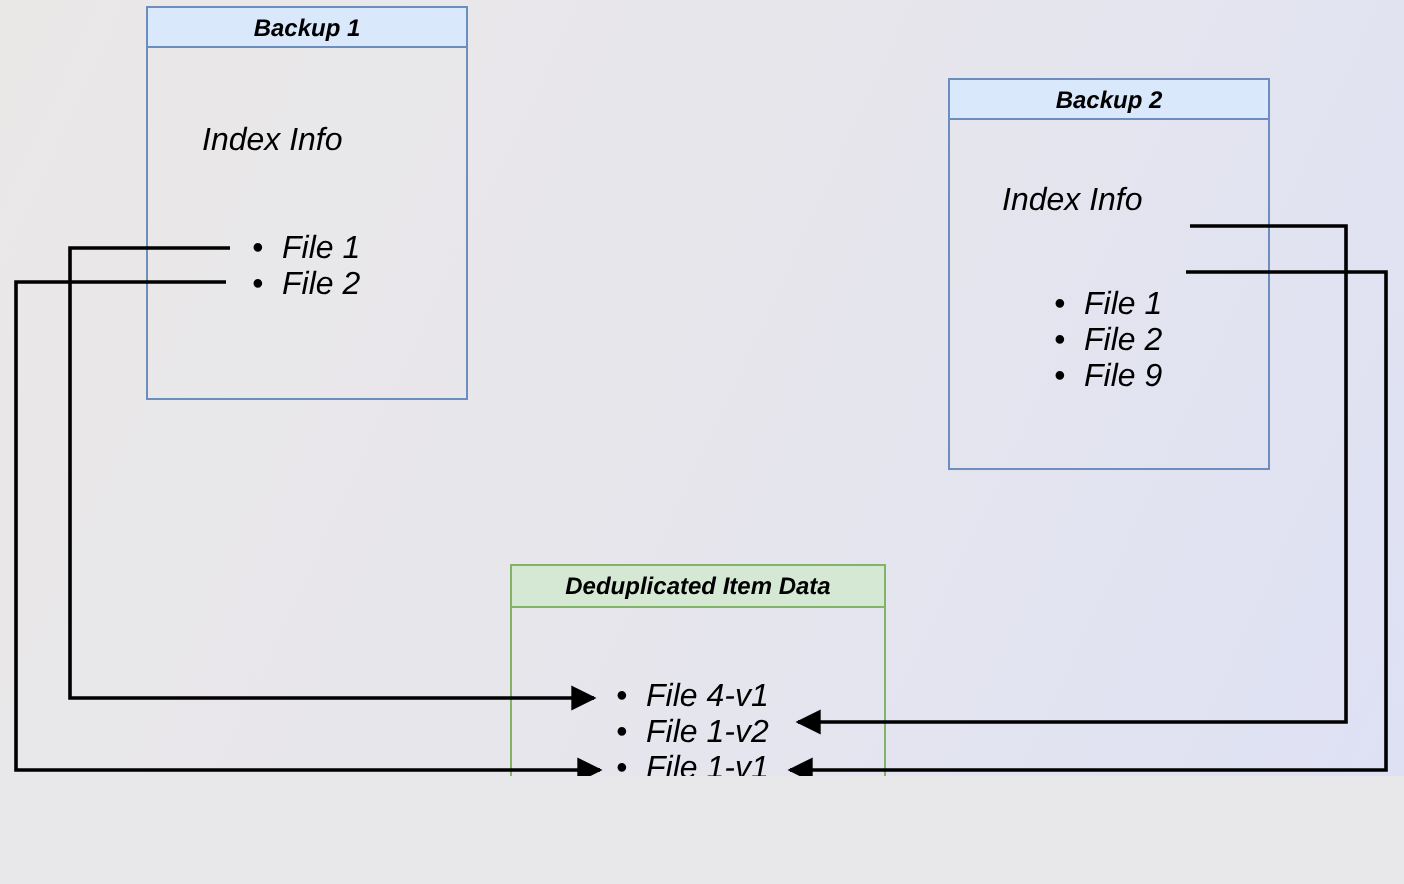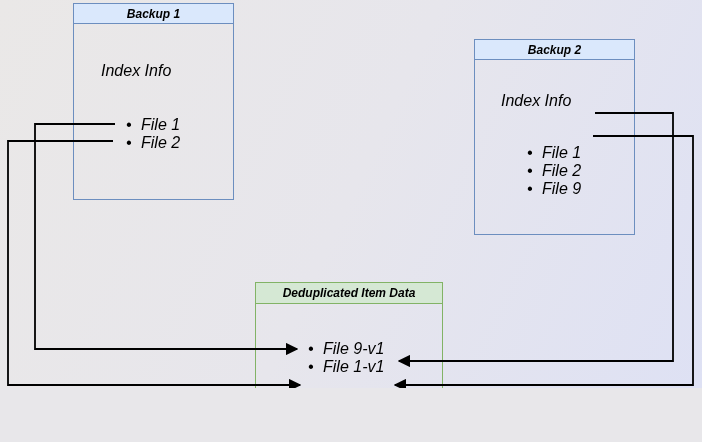--- a/index.html
+++ b/index.html
@@ -117,21 +117,22 @@
       <li>File 2</li>
       <li>File 9</li>
     </ul>
   </div>
 
   <div class="box green dedup">
     <div class="box-header">
       <span>Deduplicated Item Data</span>
     </div>
     <ul class="file-list">
-      <li>File 9-v1</li>
+      <li>File 4-v1</li>
+      <li>File 1-v2</li>
       <li>File 1-v1</li>
     </ul>
   </div>
 
   <svg class="connectors" width="702" height="442" viewBox="0 0 702 442">
     <defs>
       <marker id="arrowhead" viewBox="0 0 10 10" refX="9" refY="5" markerWidth="7" markerHeight="7" orient="auto-start-reverse">
         <path d="M0,0 L10,5 L0,10 z" fill="#000"></path>
       </marker>
     </defs>

